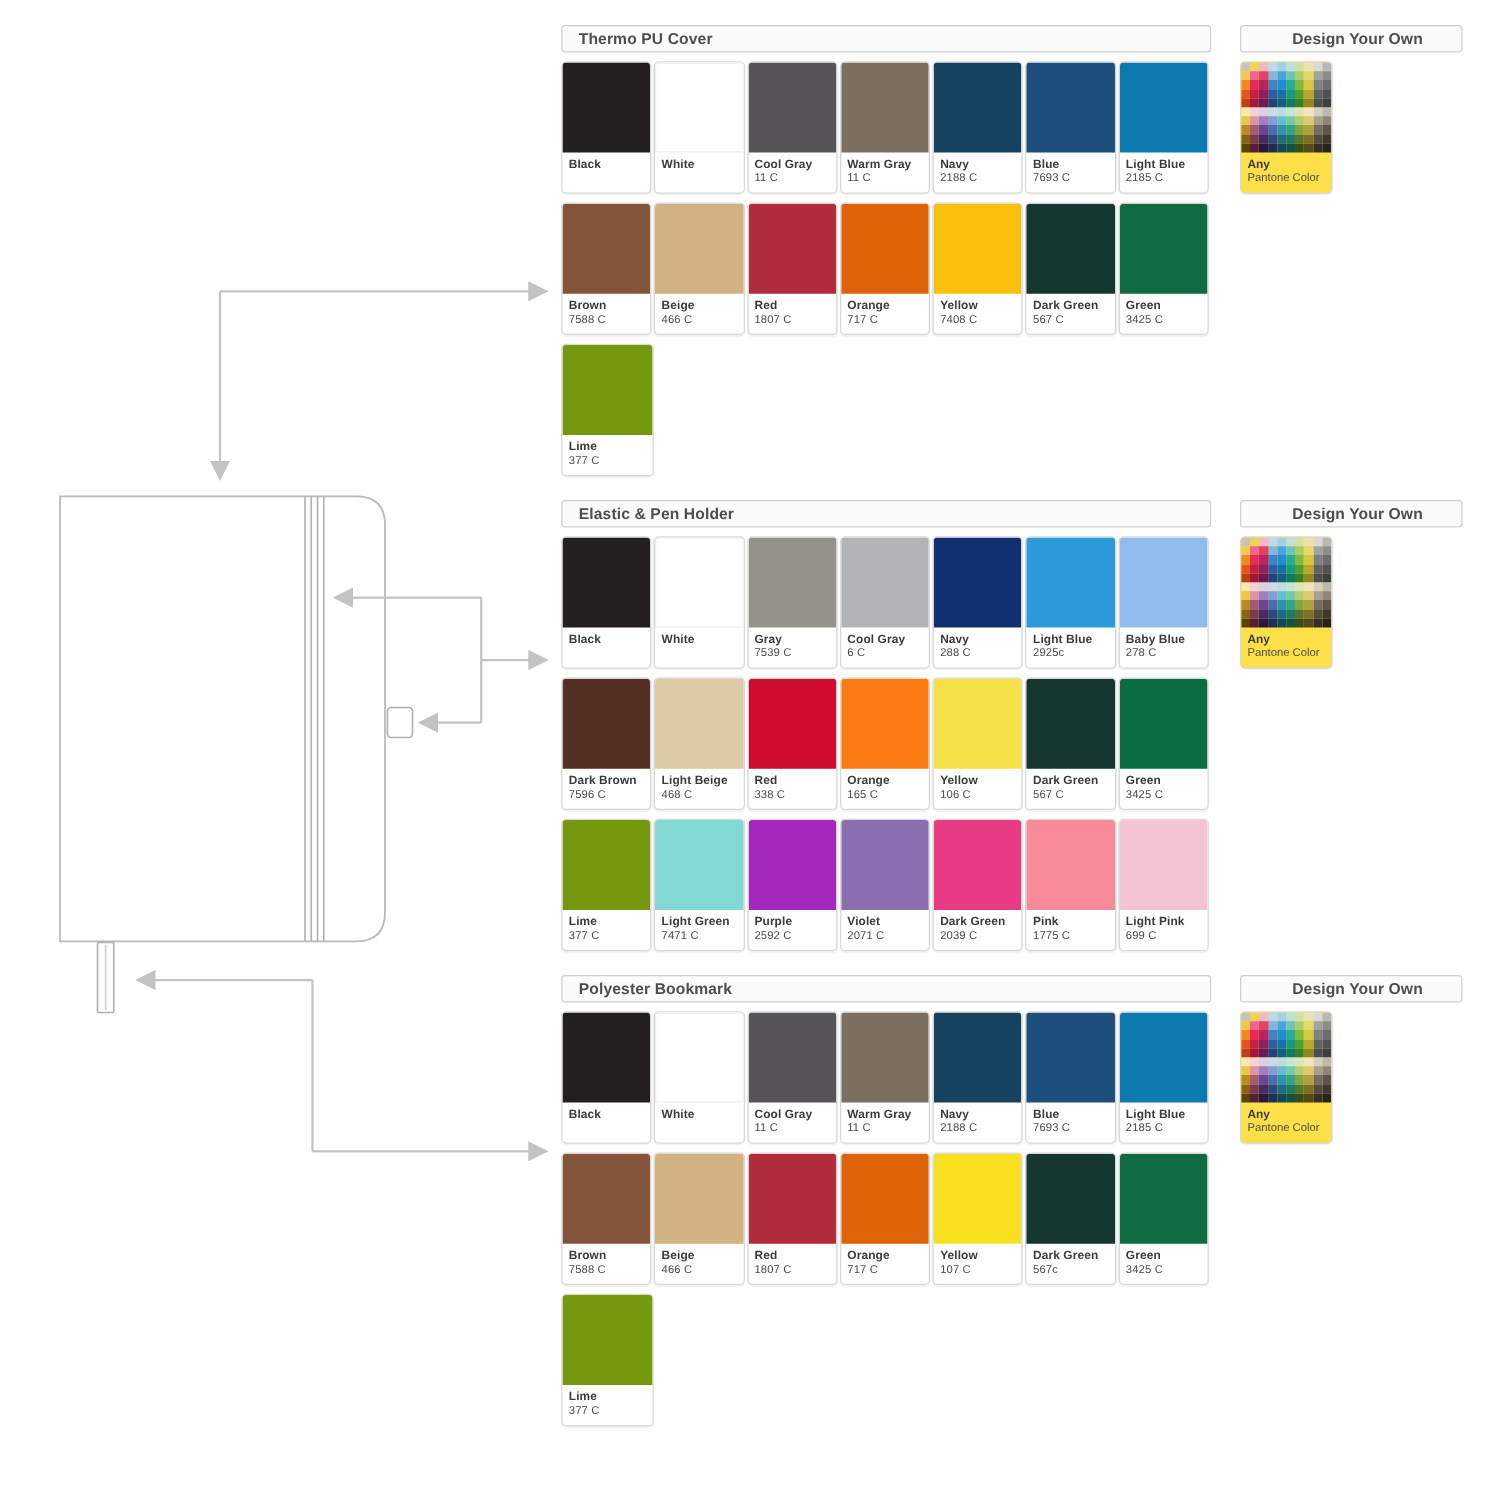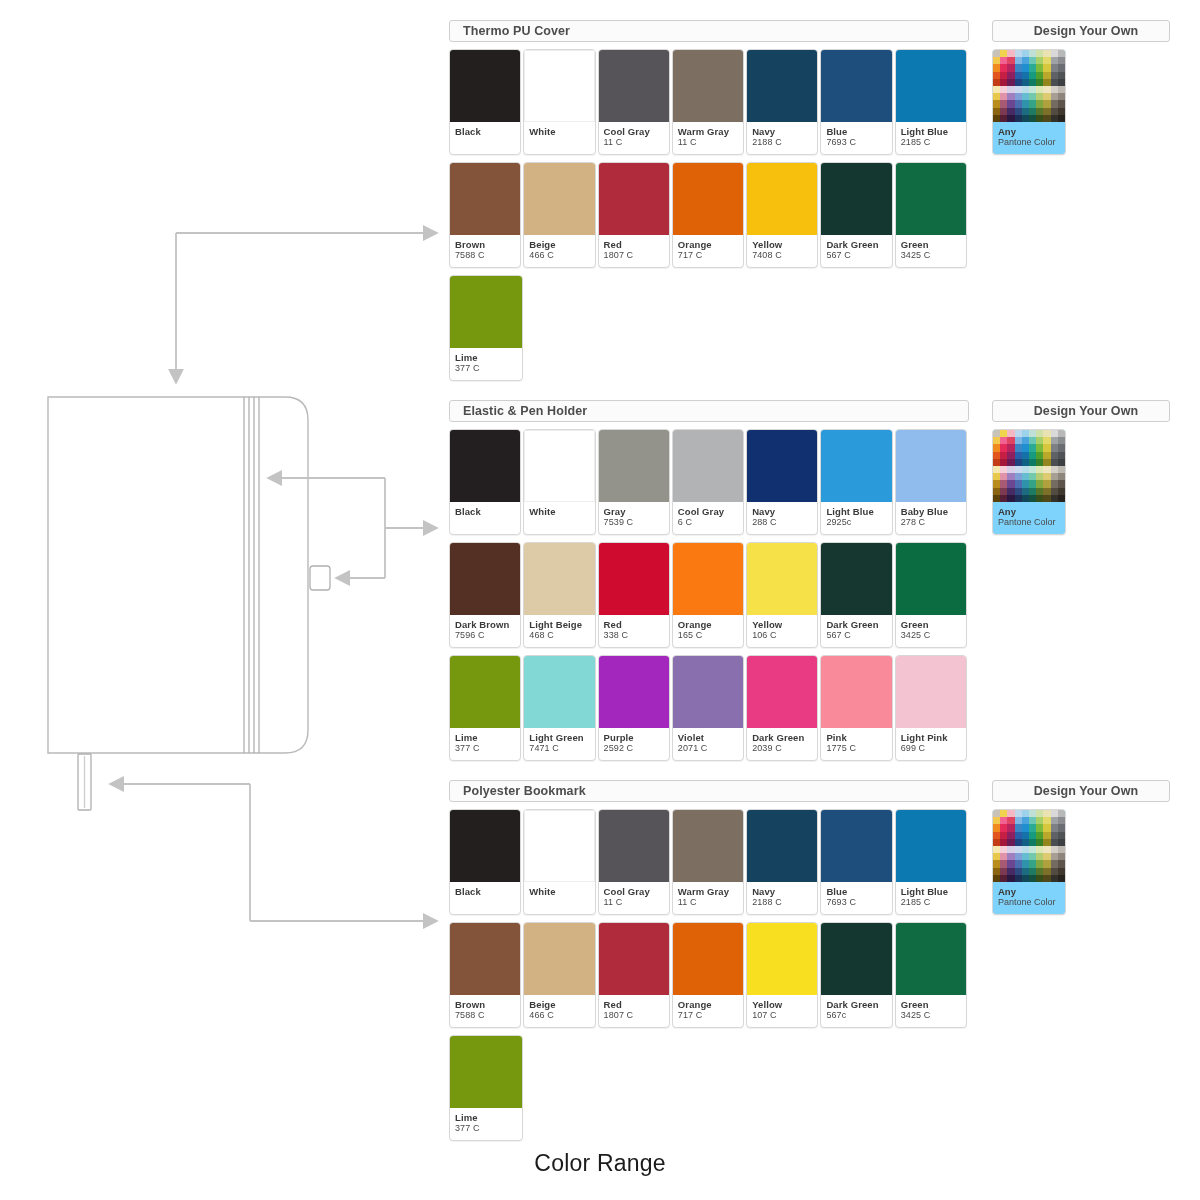--- a/index.html
+++ b/index.html
@@ -60,21 +60,21 @@
 
   
   .dyo{position:absolute;width:178px;}
   .dyo .panel-head{padding-left:10px;text-align:center;}
   .dyo .card{
     margin-top:7px;
     width:74px;
     box-sizing:border-box;
     border:1px solid #d8d8d8;
     border-radius:4px;
-    background:#7dd3fc;
+    background:#fde047;
     overflow:hidden;
     box-shadow:0 1px 1px rgba(0,0,0,.06);
   }
   .dyo .mosaic{height:72px;width:100%;display:block;}
   .dyo .meta{padding:4px 5px 6px 5px;height:32px;box-sizing:border-box;}
   .dyo .nm{font-size:9.5px;font-weight:bold;color:#3a3a3a;line-height:11px;}
   .dyo .pc{font-size:9px;color:#4a4a4a;line-height:11px;white-space:nowrap;}
 
   
   .caption{
@@ -859,14 +859,13 @@
             <i style="background: rgb(38, 35, 31); display: block;"></i>
           </div>
           <div class="meta">
             <div class="nm">Any</div>
             <div class="pc">Pantone Color</div>
           </div>
         </div>
       </div>
     </div>
 
-  <div class="caption">Color Range</div>
 </div>
 
 </body></html>

